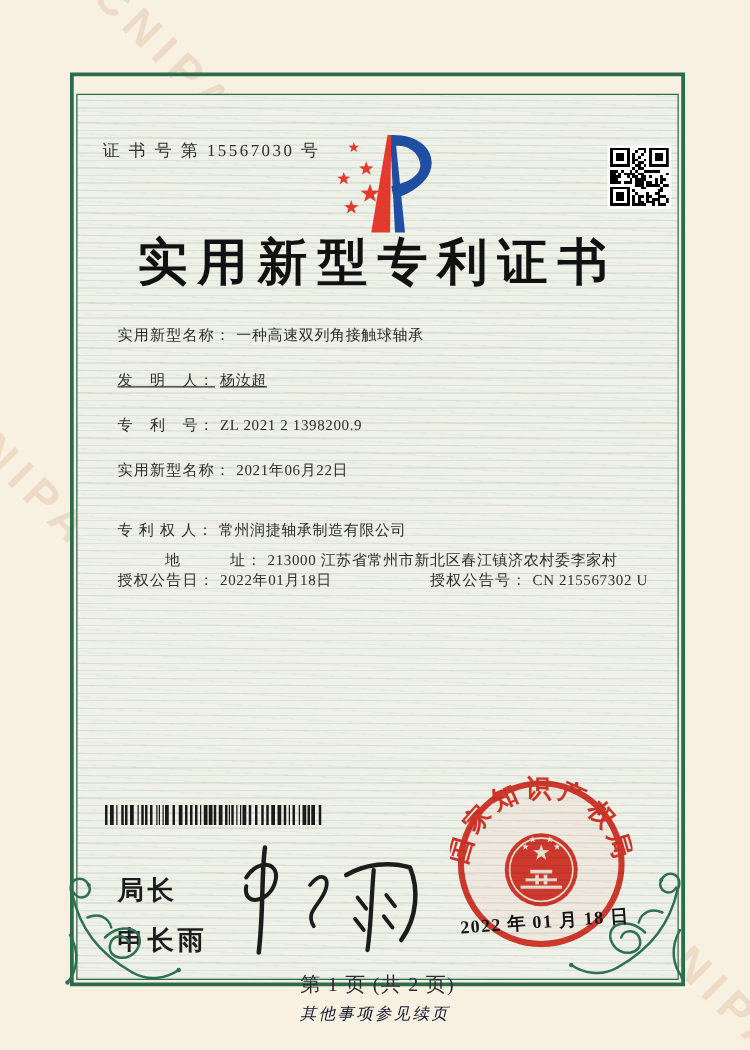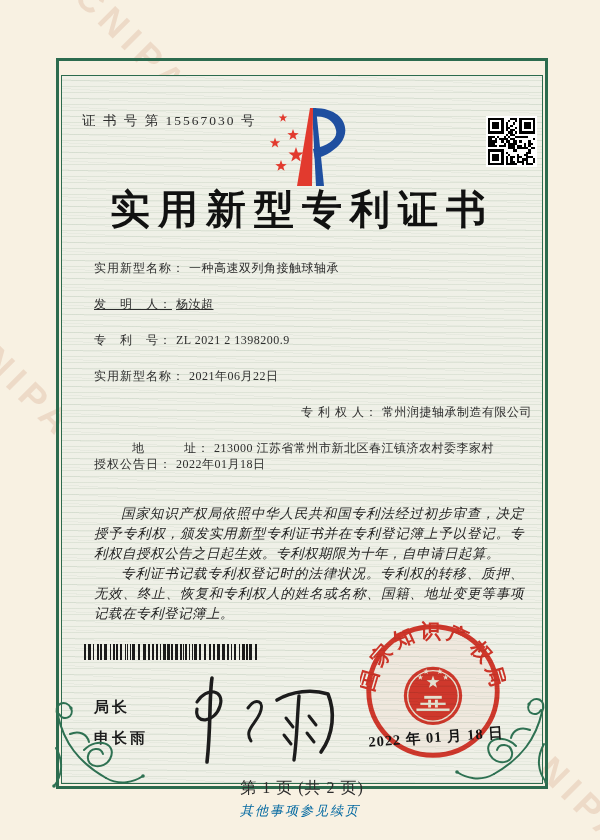--- a/index.html
+++ b/index.html
@@ -44,36 +44,36 @@
   .frow .lab{letter-spacing:1px;}
   .frow .val{margin-left:4px;letter-spacing:0.5px;}
   .pair2{position:absolute;left:250px;top:0;}
   .paras{
     position:absolute;left:32px;top:428px;width:430px;
     font-size:13.5px;line-height:20px;font-style:italic;color:#1f1f1f;
     letter-spacing:0.5px;text-align:justify;
   }
   .paras p{margin:0;text-indent:2em;}
   .barcode{position:absolute;left:22px;top:568px;width:176px;height:16px;}
-  .signer{position:absolute;left:32px;top:622px;font-family:"Liberation Sans","DejaVu Sans",sans-serif;font-weight:bold;font-size:15px;color:#1d1d1d;letter-spacing:3px;}
+  .signer{position:absolute;left:32px;top:622px;font-family:"Liberation Sans","DejaVu Sans",sans-serif;font-weight:bold;font-size:21px;color:#1d1d1d;letter-spacing:3px;}
   .signer .name{margin-top:12px;}
   .signature{position:absolute;left:118px;top:590px;width:176px;height:112px;}
   .pageinfo{position:absolute;left:0;top:702px;width:100%;text-align:center;font-size:16px;letter-spacing:1px;color:#2d2d2d;}
   .seal{position:absolute;left:360px;top:618px;width:146px;height:146px;mix-blend-mode:multiply;opacity:0.95;}
   .seal-date{
     position:absolute;left:352px;top:728px;width:168px;text-align:center;
     font-size:14.5px;font-weight:bold;letter-spacing:1px;color:#141414;
     transform:rotate(-4deg);
   }
   .flourish{position:absolute;width:104px;height:104px;}
   .flourish.bl{left:46px;top:690px;}
   .flourish.br{left:450px;top:686px;transform:scaleX(-1);}
   .footnote{
     position:absolute;left:0;top:802px;width:100%;text-align:center;
-    font-size:13px;letter-spacing:2px;color:#0369a1;font-style:italic;
+    font-size:13px;letter-spacing:2px;color:#0f172a;font-style:italic;
   }
 </style>
 </head>
 <body>
 
 <div class="wm outer" style="left:60px;top:20px;">CNIPA</div>
 <div class="wm outer" style="left:-55px;top:360px;">CNIPA</div>
 <div class="wm outer" style="left:500px;top:770px;">CNIPA</div>
 <div class="wm inner" style="left:300px;top:220px;">CNIPA</div>
 <div class="wm inner" style="left:110px;top:470px;">CNIPA</div>
@@ -246,35 +246,34 @@
       </div>
       <div class="frow" style="top:220px;text-decoration:underline;">
         <span class="lab">发　明　人：</span><span class="val">杨汝超</span>
       </div>
       <div class="frow" style="top:256px;">
         <span class="lab">专　利　号：</span><span class="val">ZL 2021 2 1398200.9</span>
       </div>
       <div class="frow" style="top:292px;">
         <span class="lab">实用新型名称：</span><span class="val">2021年06月22日</span>
       </div>
-      <div class="frow" style="top:328px;text-align:right;">
+      <div class="frow" style="top:340px;">
         <span class="lab">专 利 权 人：</span><span class="val">常州润捷轴承制造有限公司</span>
       </div>
       <div class="frow" style="top:364px;text-align:center;">
         <span class="lab">地　　　址：</span><span class="val">213000 江苏省常州市新北区春江镇济农村委李家村</span>
       </div>
       <div class="frow" style="top:380px;">
         <span class="lab">授权公告日：</span><span class="val">2022年01月18日</span>
+        <span class="pair2">
+          <span class="lab">授权公告号：</span><span class="val">CN 215567302 U</span>
+        </span>
       </div>
     </div>
 
-    <div class="paras">
-      <p>国家知识产权局依照中华人民共和国专利法经过初步审查，决定授予专利权，颁发实用新型专利证书并在专利登记簿上予以登记。专利权自授权公告之日起生效。专利权期限为十年，自申请日起算。</p>
-      <p>专利证书记载专利权登记时的法律状况。专利权的转移、质押、无效、终止、恢复和专利权人的姓名或名称、国籍、地址变更等事项记载在专利登记簿上。</p>
-    </div>
 
     <svg class="barcode" id="barcode" viewBox="0 0 176 16" preserveAspectRatio="none">
         <rect x="0" y="0" width="2" height="16" fill="#1a1a1a"></rect>
         <rect x="4" y="0" width="3" height="16" fill="#1a1a1a"></rect>
         <rect x="9" y="0" width="1" height="16" fill="#1a1a1a"></rect>
         <rect x="13" y="0" width="2" height="16" fill="#1a1a1a"></rect>
         <rect x="16" y="0" width="2" height="16" fill="#1a1a1a"></rect>
         <rect x="20" y="0" width="3" height="16" fill="#1a1a1a"></rect>
         <rect x="26" y="0" width="1" height="16" fill="#1a1a1a"></rect>
         <rect x="29" y="0" width="2" height="16" fill="#1a1a1a"></rect>

